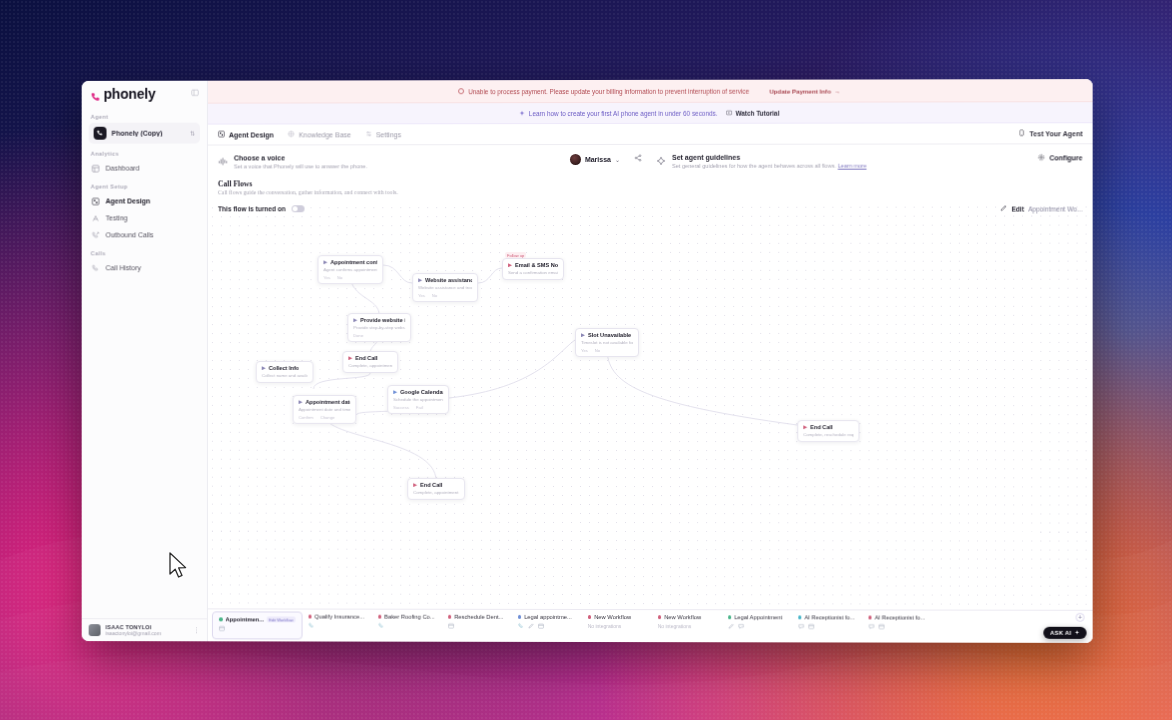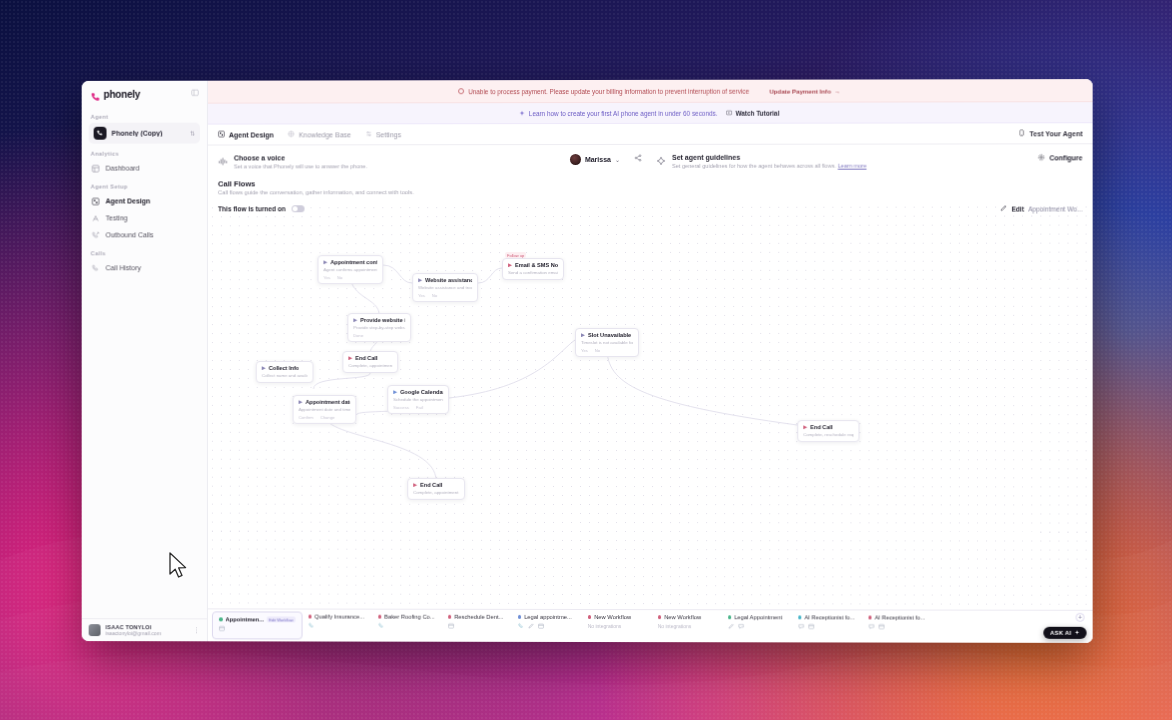--- a/index.html
+++ b/index.html
@@ -45,21 +45,21 @@
     border-right: 1px solid #ececf1;
     display: flex; flex-direction: column;
     padding: 0;
   }
   .sb-top {
     height: 26px; display: flex; align-items: center; justify-content: space-between;
     padding: 0 8px 0 9px;
   }
   .logo { display: flex; align-items: center; gap: 2px; }
   .logo-mark { width: 11px; height: 11px; position: relative; }
-  .logo-text { font-size: 10px; font-weight: 700; color: #15131f; letter-spacing: -.2px; }
+  .logo-text { font-size: 14px; font-weight: 700; color: #15131f; letter-spacing: -.2px; }
   .panel-icon { color: #b9b8c4; font-size: 8px; line-height: 1; cursor: pointer; }
 
   .sb-section-label {
     font-size: 5.6px; color: #aaa8b6; letter-spacing: .4px;
     padding: 7px 9px 3px 9px; font-weight: 600;
   }
   .agent-card {
     margin: 0 7px 0 7px; padding: 4px 5px; border-radius: 5px;
     background: #f4f3f7; display: flex; align-items: center; gap: 5px;
     cursor: pointer;
@@ -127,21 +127,21 @@
   .sc-body { flex: 1; min-width: 0; }
   .sc-title { font-size: 7px; font-weight: 700; color: #1e1c29; }
   .sc-sub { font-size: 5.6px; color: #a6a4b2; margin-top: 1.5px; line-height: 1.3; }
   .sc-sub a { color: #8079c0; text-decoration: underline; }
   .voice-pill { display: flex; align-items: center; gap: 4px; cursor: pointer; }
   .voice-avatar { width: 11px; height: 11px; border-radius: 50%; background: radial-gradient(circle at 40% 35%, #6c3b3b, #1d0f10); }
   .voice-name { font-size: 7px; color: #24222f; font-weight: 600; }
   .configure-btn { display: flex; align-items: center; gap: 4px; font-size: 7px; color: #2a2836; font-weight: 600; cursor: pointer; }
   .share-ico { color: #6f6d7c; font-size: 8px; margin-left: 8px; cursor:pointer; }
 
-  .flows-head { padding: 9px 10px 0 10px; }
+  .flows-head { padding: 9px 10px 0 10px; font-family: Liberation Serif, serif; }
   .flows-title { font-size: 7.6px; font-weight: 700; color: #1d1b28; }
   .flows-sub { font-size: 5.8px; color: #a6a4b2; margin-top: 1.5px; }
 
   
   .canvas-wrap { flex: 1; position: relative; margin: 8px 0 0 0; min-height: 0; }
   .canvas {
     position: absolute; inset: 0;
     background-color: #ffffff;
     background-image: radial-gradient(#e2e0ea 0.6px, transparent 0.6px);
     background-size: 9px 9px;

